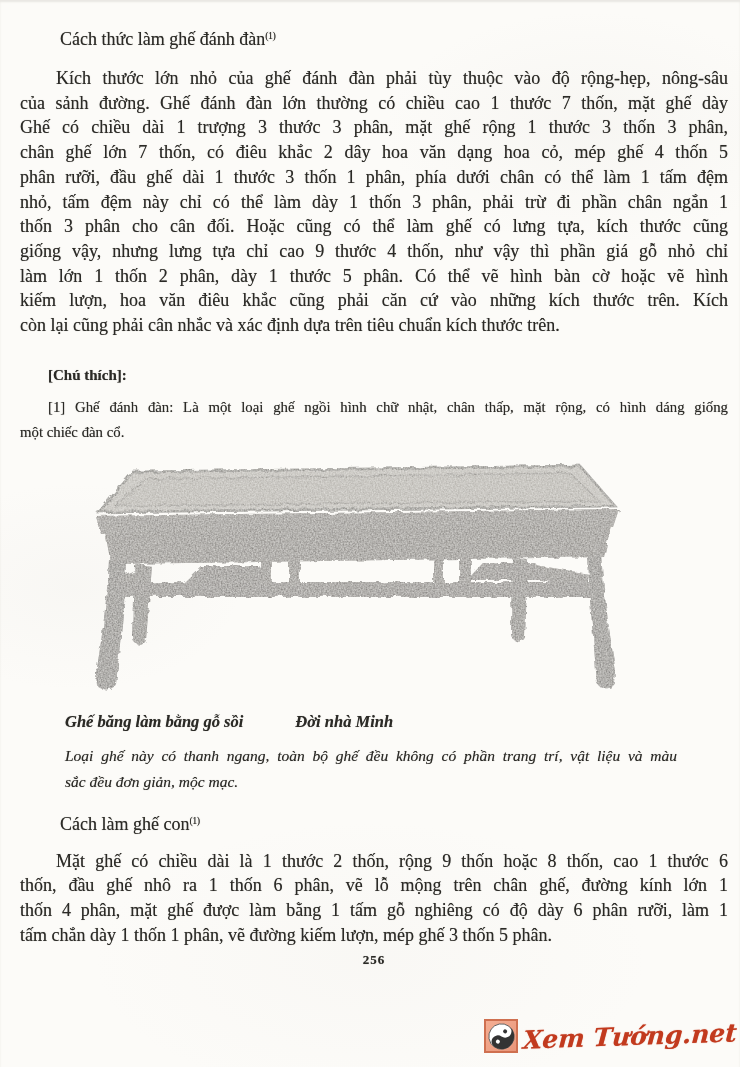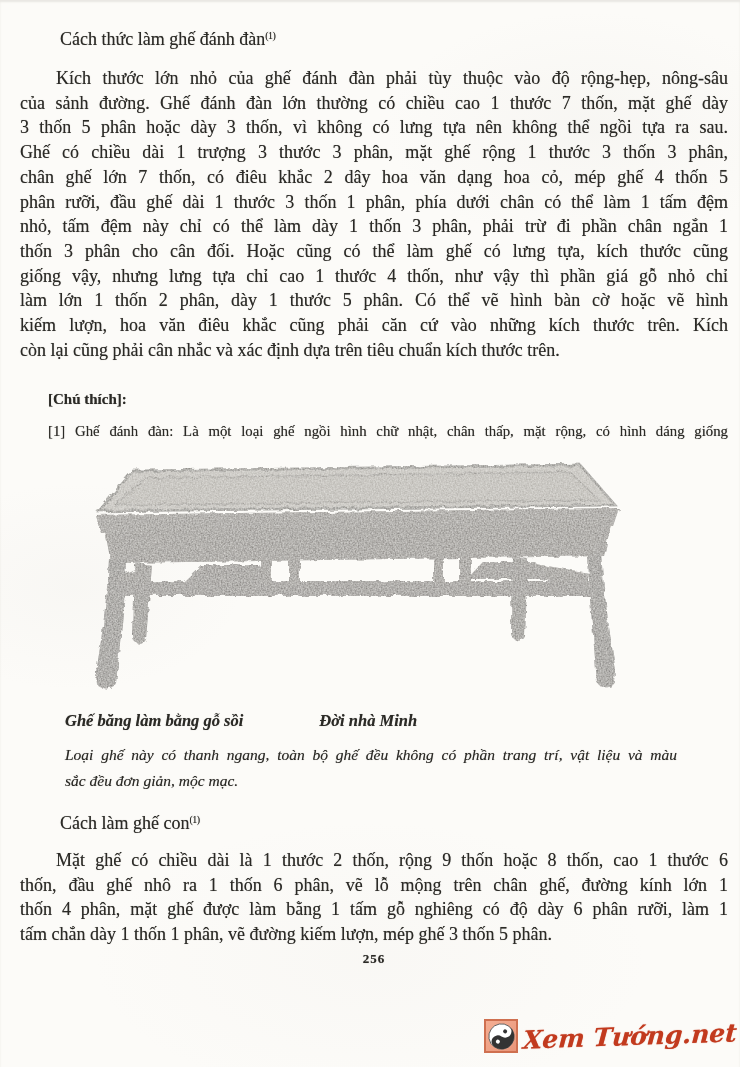--- a/index.html
+++ b/index.html
@@ -22,55 +22,55 @@
   sup.fnref{font-size:10px;line-height:0;vertical-align:6px;letter-spacing:-.5px;}
   .para{font-size:18px;line-height:24.7px;}
   .jline{text-align:justify;text-align-last:justify;white-space:normal;}
   .jline.last{text-align-last:left;}
   .jline.indent{padding-left:36px;}
   .notes-label{font-size:15px;font-weight:bold;margin:26px 0 0 28px;line-height:22px;}
   .note-text{font-size:14.8px;line-height:25.5px;margin-top:9px;}
   .note-text .jline.indent{padding-left:28px;}
   .figure{margin:8px 0 0 0;}
   .bench-wrap{margin-left:63px;width:562px;height:243px;}
-  .cap-title{margin:13px 0 0 45px;font-size:16.5px;line-height:24px;font-weight:bold;font-style:italic;display:flex;gap:24px;}
+  .cap-title{margin:13px 0 0 45px;font-size:16.5px;line-height:24px;font-weight:bold;font-style:italic;display:flex;}
   .cap-title .period{margin-left:52px;}
   .cap-desc{margin:9px 0 16px 45px;width:612px;font-style:italic;font-size:15.5px;line-height:26px;}
   h2.sec{font-size:18px;line-height:24px;font-weight:normal;margin:17px 0 13px 40px;}
   .page-number{margin-top:2px;text-align:center;font-size:13px;font-weight:600;letter-spacing:1px;line-height:20px;}
   .watermark{position:absolute;right:1px;bottom:14px;display:flex;align-items:center;}
   .wm-box{width:34px;height:34px;background:linear-gradient(135deg,#f4ae93,#e9967a);border:2px solid #cf7050;box-sizing:border-box;display:flex;align-items:center;justify-content:center;}
   .wm-text{margin-left:5px;font-family:"DejaVu Serif",serif;font-style:italic;font-weight:bold;font-size:25px;color:#c23a1e;transform:rotate(-2deg) skewX(-6deg);text-shadow:0 0 1px rgba(194,58,30,.6);padding-right:2px;}
 </style>
 </head>
 <body>
 
 <div class="page">
   <div class="content scan-text">
 
     <h1 class="sec"><span>Cách thức làm ghế đánh đàn</span><sup class="fnref">(1)</sup></h1>
 
     <div class="para">
         <div class="jline indent">Kích thước lớn nhỏ của ghế đánh đàn phải tùy thuộc vào độ rộng-hẹp, nông-sâu</div>
         <div class="jline">của sảnh đường. Ghế đánh đàn lớn thường có chiều cao 1 thước 7 thốn, mặt ghế dày</div>
-        <div class="jline">3 thốn 5 phân hoặc dày 3 thốn, vì không có lưng tựa nên không thể ngồi tựa ra sau.</div>
         <div class="jline">Ghế có chiều dài 1 trượng 3 thước 3 phân, mặt ghế rộng 1 thước 3 thốn 3 phân,</div>
         <div class="jline">chân ghế lớn 7 thốn, có điêu khắc 2 dây hoa văn dạng hoa cỏ, mép ghế 4 thốn 5</div>
         <div class="jline">phân rưỡi, đầu ghế dài 1 thước 3 thốn 1 phân, phía dưới chân có thể làm 1 tấm đệm</div>
         <div class="jline">nhỏ, tấm đệm này chỉ có thể làm dày 1 thốn 3 phân, phải trừ đi phần chân ngắn 1</div>
         <div class="jline">thốn 3 phân cho cân đối. Hoặc cũng có thể làm ghế có lưng tựa, kích thước cũng</div>
-        <div class="jline">giống vậy, nhưng lưng tựa chỉ cao 1 thước 4 thốn, như vậy thì phần giá gỗ nhỏ chỉ</div>
+        <div class="jline">giống vậy, nhưng lưng tựa chỉ cao 9 thước 4 thốn, như vậy thì phần giá gỗ nhỏ chỉ</div>
         <div class="jline">làm lớn 1 thốn 2 phân, dày 1 thước 5 phân. Có thể vẽ hình bàn cờ hoặc vẽ hình</div>
         <div class="jline">kiếm lượn, hoa văn điêu khắc cũng phải căn cứ vào những kích thước trên. Kích</div>
         <div class="jline last">còn lại cũng phải cân nhắc và xác định dựa trên tiêu chuẩn kích thước trên.</div>
       </div>
 
     <div class="notes-label">[Chú thích]:</div>
     <div class="note-text">
         <div class="jline indent">[1] Ghế đánh đàn: Là một loại ghế ngồi hình chữ nhật, chân thấp, mặt rộng, có hình dáng giống</div>
+        <div class="jline last">một chiếc đàn cổ.</div>
       </div>
 
     <div class="figure">
       <div class="bench-wrap">
         
         <svg width="562" height="243" viewBox="0 0 562 243" xmlns="http://www.w3.org/2000/svg">
           <defs>
             <filter id="rough" x="-6%" y="-6%" width="112%" height="112%">
               <feTurbulence type="fractalNoise" baseFrequency="0.11" numOctaves="3" seed="4" result="warp"></feTurbulence>
               <feDisplacementMap in="SourceGraphic" in2="warp" scale="5" result="disp"></feDisplacementMap>

